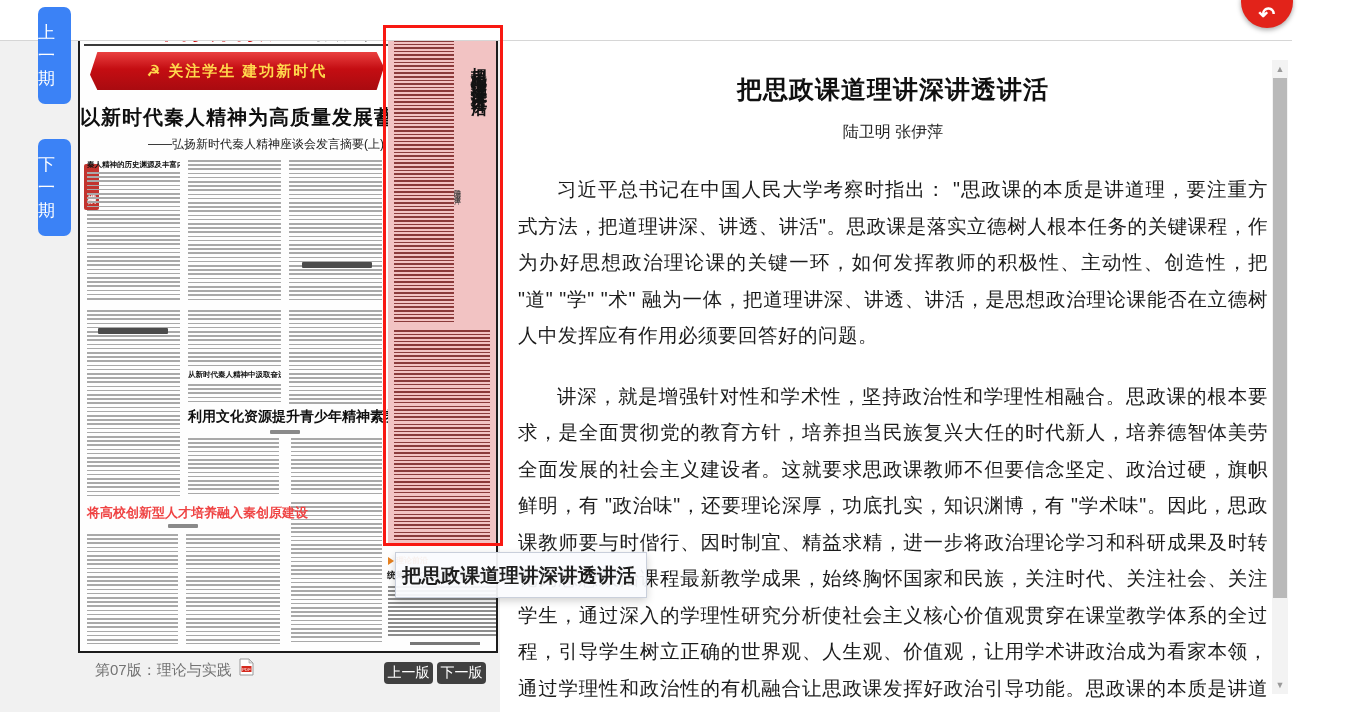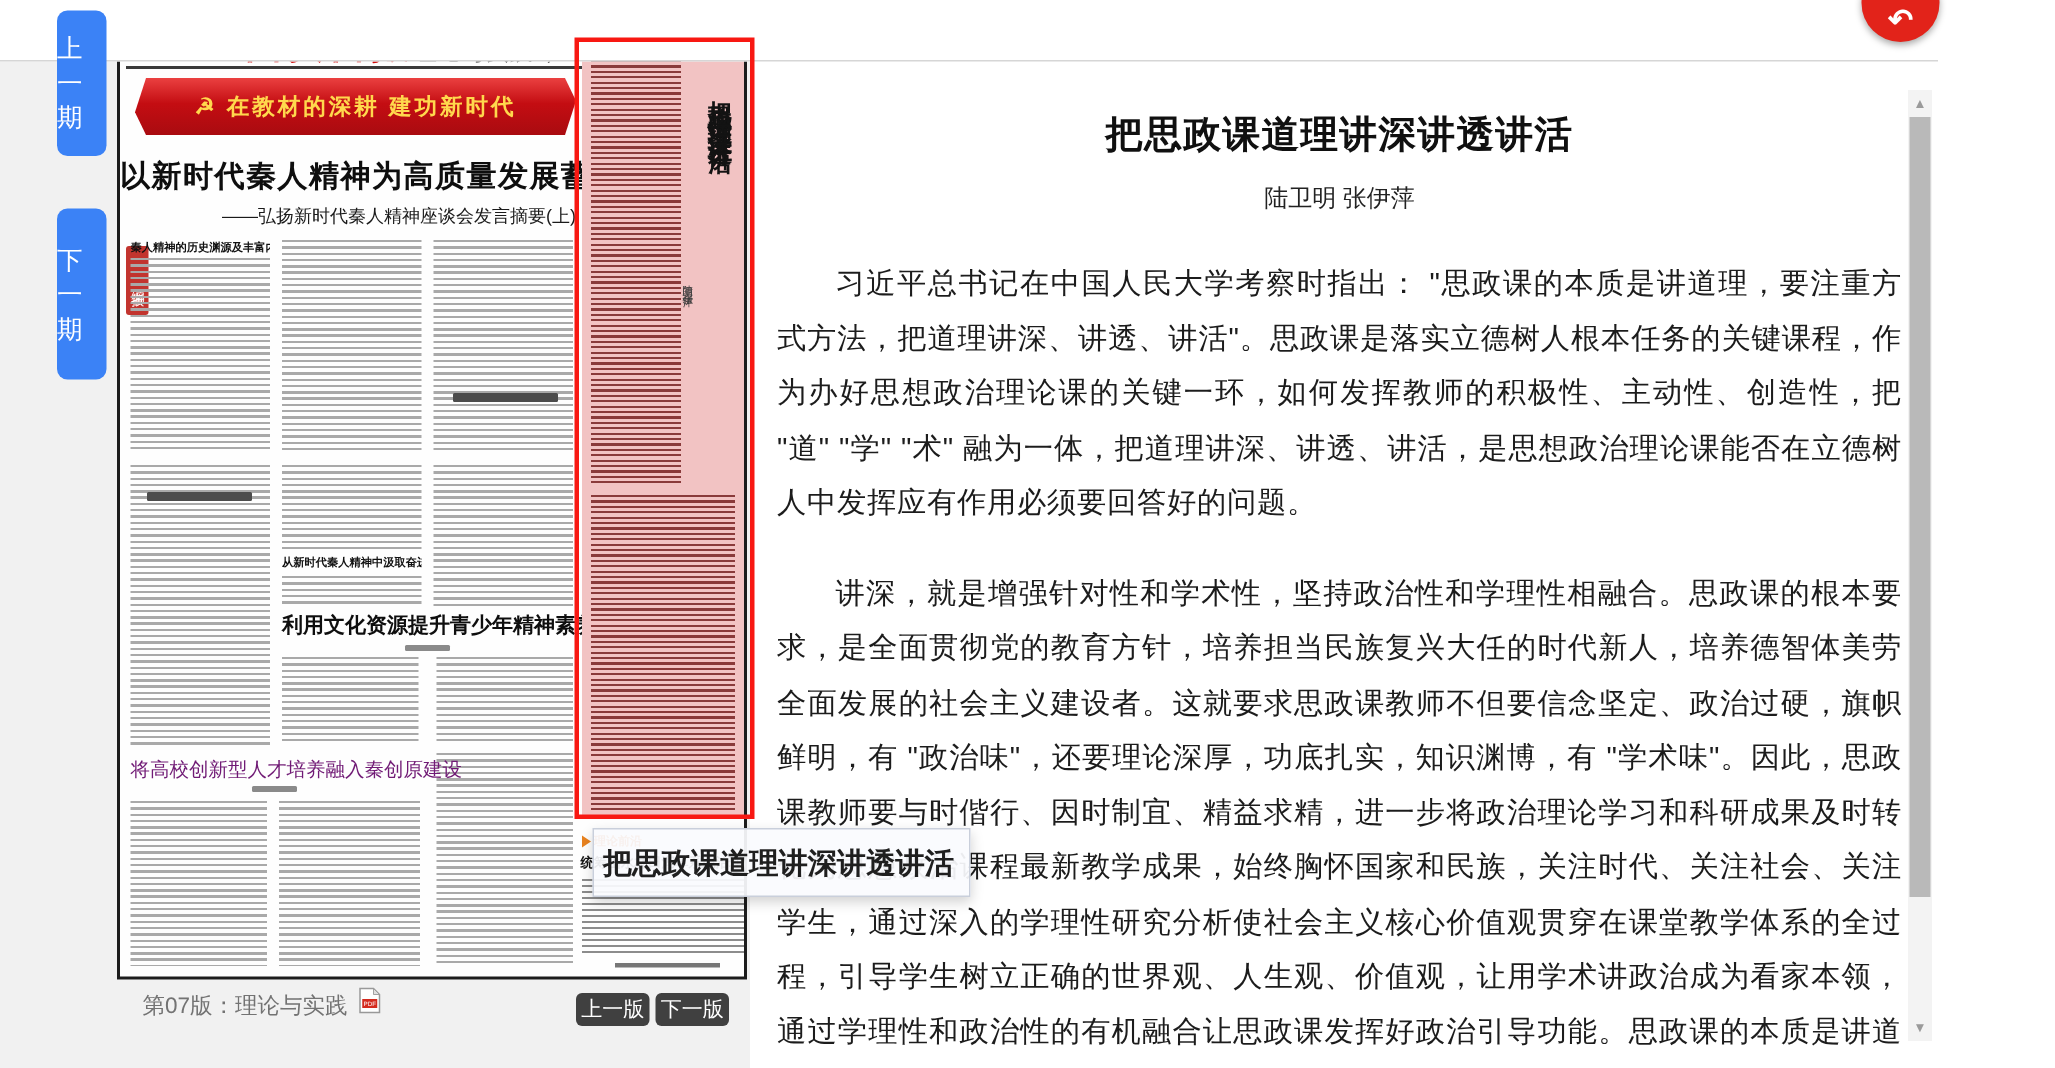--- a/index.html
+++ b/index.html
@@ -25,21 +25,21 @@
   .backbtn{left:1241px;top:-24px;width:52px;height:52px;border-radius:50%;background:#e2231a;
     box-shadow:0 2px 5px rgba(0,0,0,.35);z-index:50;cursor:pointer}
   .backbtn span{position:absolute;left:0;right:0;bottom:2px;text-align:center;color:#fff;
     font-size:20px;font-weight:bold}
 
   
   .issuebtn{width:33px;background:#3b82f6;border-radius:7px;color:#fff;display:flex;
     flex-direction:column;align-items:center;justify-content:center;gap:6px;font-size:17px;
     z-index:6;cursor:pointer}
   .prevIssue{left:38px;top:7px;height:97px}
-  .nextIssue{left:38px;top:139px;height:114px}
+  .nextIssue{left:38px;top:139px;height:97px}
 
   
   .paper{left:78px;top:8px;width:420px;height:645px;background:#fefefe;border:2px solid #1c1c1c;z-index:2}
   .paper .abs{position:absolute}
   .np-url{left:5px;top:11px;font-size:6px;line-height:8px;color:#678;white-space:nowrap}
   .np-masthead{left:84px;top:2px;font-family:"DejaVu Serif",serif;font-weight:bold;font-size:26px;
     color:#cf0a0a;transform:skewX(-6deg);letter-spacing:2px}
   .np-section{left:196px;top:15px;font-size:15px;font-weight:bold;color:#111;letter-spacing:1px}
   .np-slash{left:292px;top:8px;width:1px;height:24px;background:#666;transform:skewX(-30deg)}
   .np-hdmicro{left:300px;top:10px;width:58px;height:14px;
@@ -54,21 +54,21 @@
     color:#0e0e0e;letter-spacing:1px;white-space:nowrap}
   .np-subtitle{left:0;top:126px;width:304px;text-align:right;font-size:12px;color:#1a1a1a}
   .np-edtag{left:4px;top:154px;width:15px;height:46px;background:#c2342e;color:#fff;
     writing-mode:vertical-rl;font-size:9px;display:flex;align-items:center;justify-content:center;
     letter-spacing:1px;border-radius:2px}
   .sim{background:repeating-linear-gradient(180deg,#a9a9a9 0 1.6px,transparent 1.6px 4.2px)}
   .simdark{background:repeating-linear-gradient(180deg,#8c8c8c 0 1.6px,transparent 1.6px 4px)}
   .shbar{height:6px;background:#4c4c4c;border-radius:1px}
   .np-subhead{font-size:7.5px;font-weight:bold;color:#111;text-align:center;white-space:nowrap;overflow:hidden}
   .np-h2{font-size:14px;font-weight:900;color:#0e0e0e;text-align:center;white-space:nowrap}
-  .np-h3{font-size:13px;font-weight:400;color:#701a75;text-align:right;white-space:nowrap}
+  .np-h3{font-size:13px;font-weight:700;color:#ef4444;text-align:right;white-space:nowrap}
   .bylinebar{height:4px;width:30px;background:#8a8a8a;border-radius:1px}
   .np-badge{font-size:8px;font-weight:bold;color:#d96b1e;display:flex;align-items:center;gap:2px}
   .np-badge i{width:0;height:0;border-left:6px solid #e8821f;border-top:4px solid transparent;
     border-bottom:4px solid transparent}
   .np-h4{font-size:9px;font-weight:900;color:#161616;text-align:center;white-space:nowrap}
   .attr-bar{height:3px;background:#777}
 
   
   .hlcol{left:308px;top:24px;width:108px;height:512px;background:#f2c3c3}
   .hl-sim{background:repeating-linear-gradient(180deg,#8a3a3a 0 1.5px,transparent 1.5px 3.6px)}
@@ -140,21 +140,21 @@
     </div>
     <div class="abs np-masthead">西安日报</div>
     <div class="abs np-section">理论与实践</div>
     <div class="abs np-slash"></div>
     <div class="abs np-hdmicro"></div>
     <div class="abs np-pageno">7</div>
     <div class="abs np-rule"></div>
 
     <div class="abs np-banner">
       <span>☭</span>
-      <span>在教材的深耕 建功新时代</span>
+      <span>关注学生 建功新时代</span>
     </div>
     <div class="abs np-headline">以新时代秦人精神为高质量发展蓄势赋能</div>
     <div class="abs np-subtitle">——弘扬新时代秦人精神座谈会发言摘要(上)</div>
     <div class="abs np-edtag">编者按</div>
 
     <div class="abs np-subhead" style="left:7px;top:150px;width:93px">秦人精神的历史渊源及丰富内涵</div>
     <div class="abs sim" style="left:7px;top:162px;width:93px;height:130px"></div>
     <div class="abs sim" style="left:108px;top:150px;width:93px;height:142px"></div>
     <div class="abs sim" style="left:209px;top:150px;width:93px;height:142px"></div>
 

